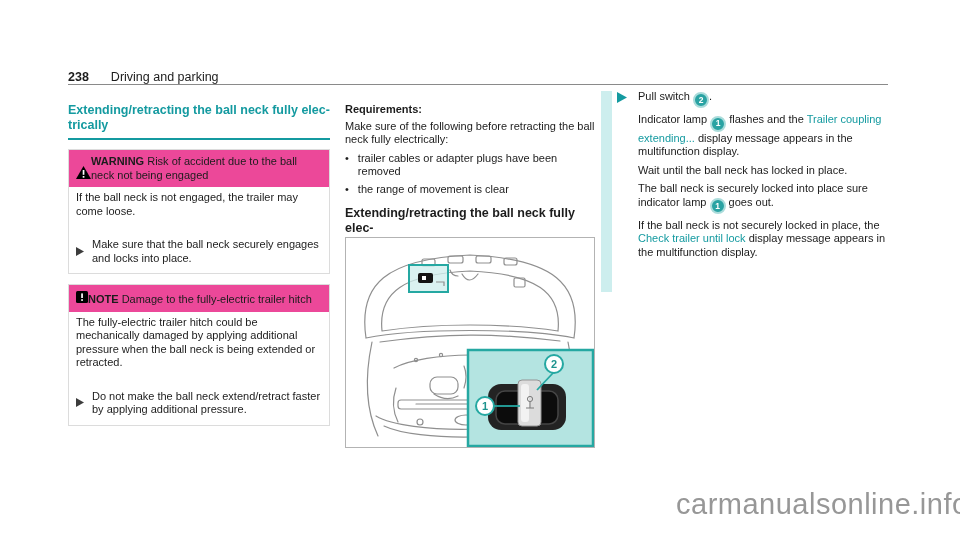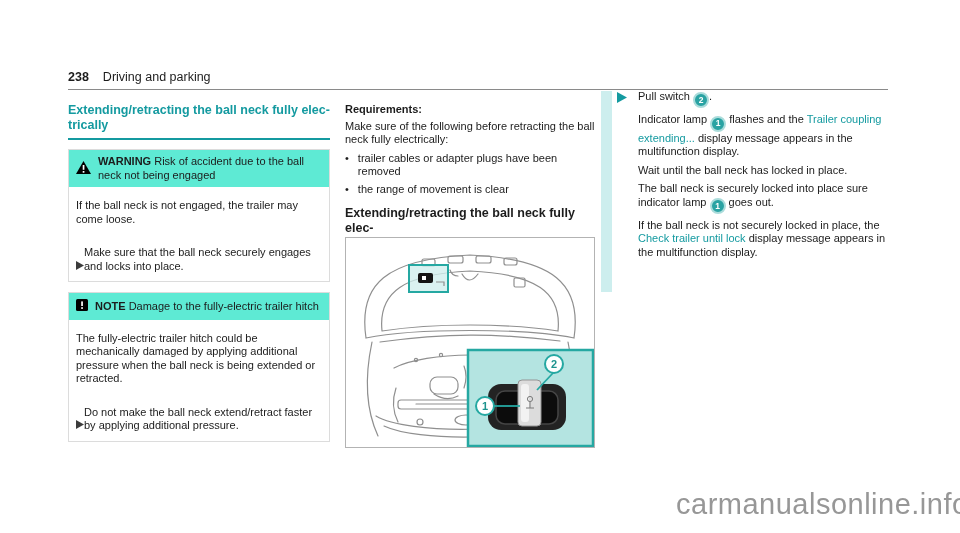--- a/index.html
+++ b/index.html
@@ -8,49 +8,48 @@
     width:960px;height:533px;
     background:#ffffff;
     font-family:"Liberation Sans", sans-serif;
     color:#1c1c1c;
     overflow:hidden;
   }
   
   .runhead{
     position:absolute;left:68px;top:70px;width:820px;
     border-bottom:1.5px solid #8a8a8a;
-    padding-bottom:5px;
     font-size:12.5px;line-height:14px;
-    display:flex;gap:14px;align-items:baseline;
+    display:flex;gap:22px;align-items:baseline;
   }
   .runhead .pagenum{font-weight:bold;}
   
   .col{position:absolute;font-size:11px;line-height:13.5px;}
   .col1{left:68px;top:103px;width:262px;}
   .col2{left:345px;top:103px;width:253px;}
   .col3{left:638px;top:90px;width:250px;}
   
   .teal-heading{
     color:#149aa0;font-weight:bold;font-size:12.5px;line-height:15px;
     border-bottom:2px solid #149aa0;padding-bottom:5px;margin-bottom:9px;
   }
   .teal-heading span{display:block;}
   .bold-heading{font-weight:bold;font-size:12.5px;line-height:15px;margin:10px 0 8px;}
   .bold-heading span{display:block;}
   
   .alert-box{border:1px solid #dcdcdc;margin-bottom:10px;}
   .alert-head{
-    background:#5eead4;display:flex;gap:7px;align-items:center;
+    background:#ec4899;display:flex;align-items:flex-end;
     padding:5px 6px 5px 7px;
   }
   .alert-head .icn{flex:0 0 auto;margin-top:1px;}
   .alert-head .txt b{font-weight:bold;}
-  .alert-body{padding:12px 6px 7px 7px;}
+  .alert-body{padding:4px 6px 7px 7px;}
   .alert-body p{margin:0 0 5px;}
-  .action-row{display:flex;align-items:flex-end;margin:20px 0 1px;}
+  .action-row{display:flex;gap:8px;align-items:center;margin:20px 0 1px;}
   .action-row .arr{flex:0 0 auto;margin-top:2px;}
   
   .req-title{font-weight:bold;margin:0 0 3px;}
   .req-intro{margin:0 0 5px;}
   .bullet-item{display:flex;gap:9px;margin:0 0 4px;}
   .bullet-item::before{content:"\2022";flex:0 0 auto;}
   
   .changebar{position:absolute;left:601px;top:91px;width:11px;height:201px;background:#cdeeee;}
   .step{position:relative;margin:0 0 5px;}
   .step .step-arr{position:absolute;left:-21px;top:2px;}

